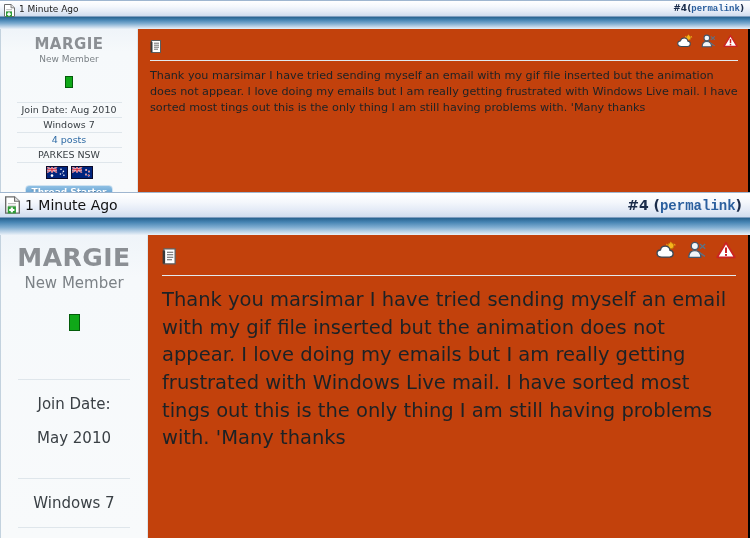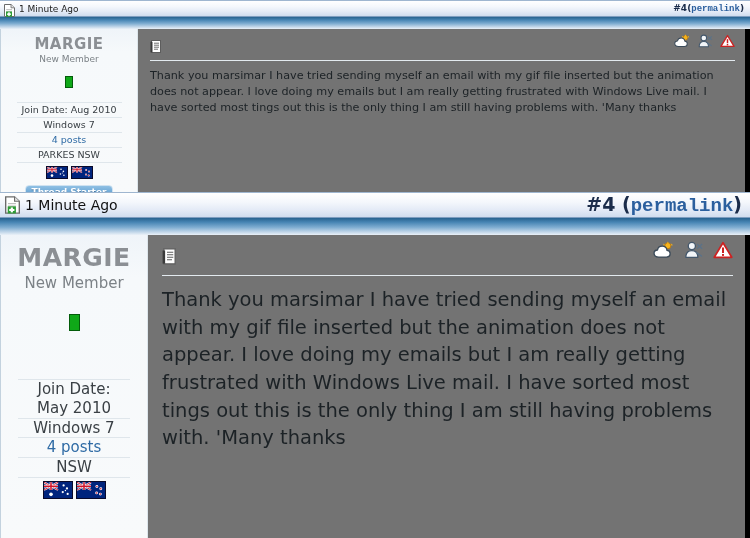--- a/index.html
+++ b/index.html
@@ -32,21 +32,21 @@
 
   .postbar-left { display: flex; align-items: center; gap: 5px; }
   .postbar.small .postbar-left { gap: 4px; }
 
   .ts-text { white-space: nowrap; }
   .postbar.small .ts-text { font-size: 9px; color: #222; }
   .postbar.big   .ts-text { font-size: 14px; color: #111; }
 
   .postbar-right { white-space: nowrap; font-weight: bold; }
   .postbar.small .postbar-right { font-size: 9px; }
-  .postbar.big   .postbar-right { font-size: 19px; }
+  .postbar.big   .postbar-right { font-size: 14px; }
   .postnum { color: #1b2c4a; }
   .paren   { color: #1b2c4a; }
   .permalink { color: #2b5f9e; font-family: Liberation Mono, monospace; }
 
   
   .doc-icon { position: relative; display: inline-block; flex: 0 0 auto; }
   .doc-icon.small { width: 11px; height: 13px; }
   .doc-icon.big   { width: 15px; height: 18px; }
 
   
@@ -55,23 +55,23 @@
     background: linear-gradient(to bottom, #27628f 0%, #4785b4 25%, #7fadd1 55%, #bcd3e7 80%, #eaf1f8 100%);
   }
   .blue-strip.small { height: 12px; }
   .blue-strip.big   { height: 17px; }
 
   
   .post {
     position: relative;
     box-sizing: border-box;
     display: flex;
-    background: #737373;
+    background: #c2410c;
     border-left: 1px solid #c3d2de;
-    border-right: 5px solid #000000;
+    border-right: 2px solid #000000;
     width: 100%;
   }
   .post.small { height: 163px; }
   .post.big   { height: 303px; }
 
   
   .usercol {
     box-sizing: border-box;
     flex: 0 0 auto;
     text-align: center;
@@ -96,21 +96,21 @@
   .statlist { margin: 0 auto; }
   .post.small .statlist { width: 105px; margin-top: 14px; }
   .post.big   .statlist { width: 112px; margin-top: 48px; }
 
   .statrow {
     border-top: 1px solid #dfe6eb;
     color: #3a4045;
     line-height: 1.25;
   }
   .post.small .statrow { font-size: 9.5px; padding: 1px 0; }
-  .post.big   .statrow { font-size: 15px; padding: 0 0; }
+  .post.big   .statrow { font-size: 15px; padding: 15px 0; }
   .statrow.link { color: #2f6ba5; }
   .statrow.noline { border-top: none; }
 
   .flags { display: flex; justify-content: center; gap: 3px; }
   .post.small .flags { margin-top: 2px; }
   .post.big   .flags { margin-top: 3px; }
 
   .flag { position: relative; overflow: hidden; border: 1px solid #0a0a2a; background: #00227b; }
   .post.small .flag { width: 20px; height: 11px; }
   .post.big   .flag { width: 28px; height: 16px; }

